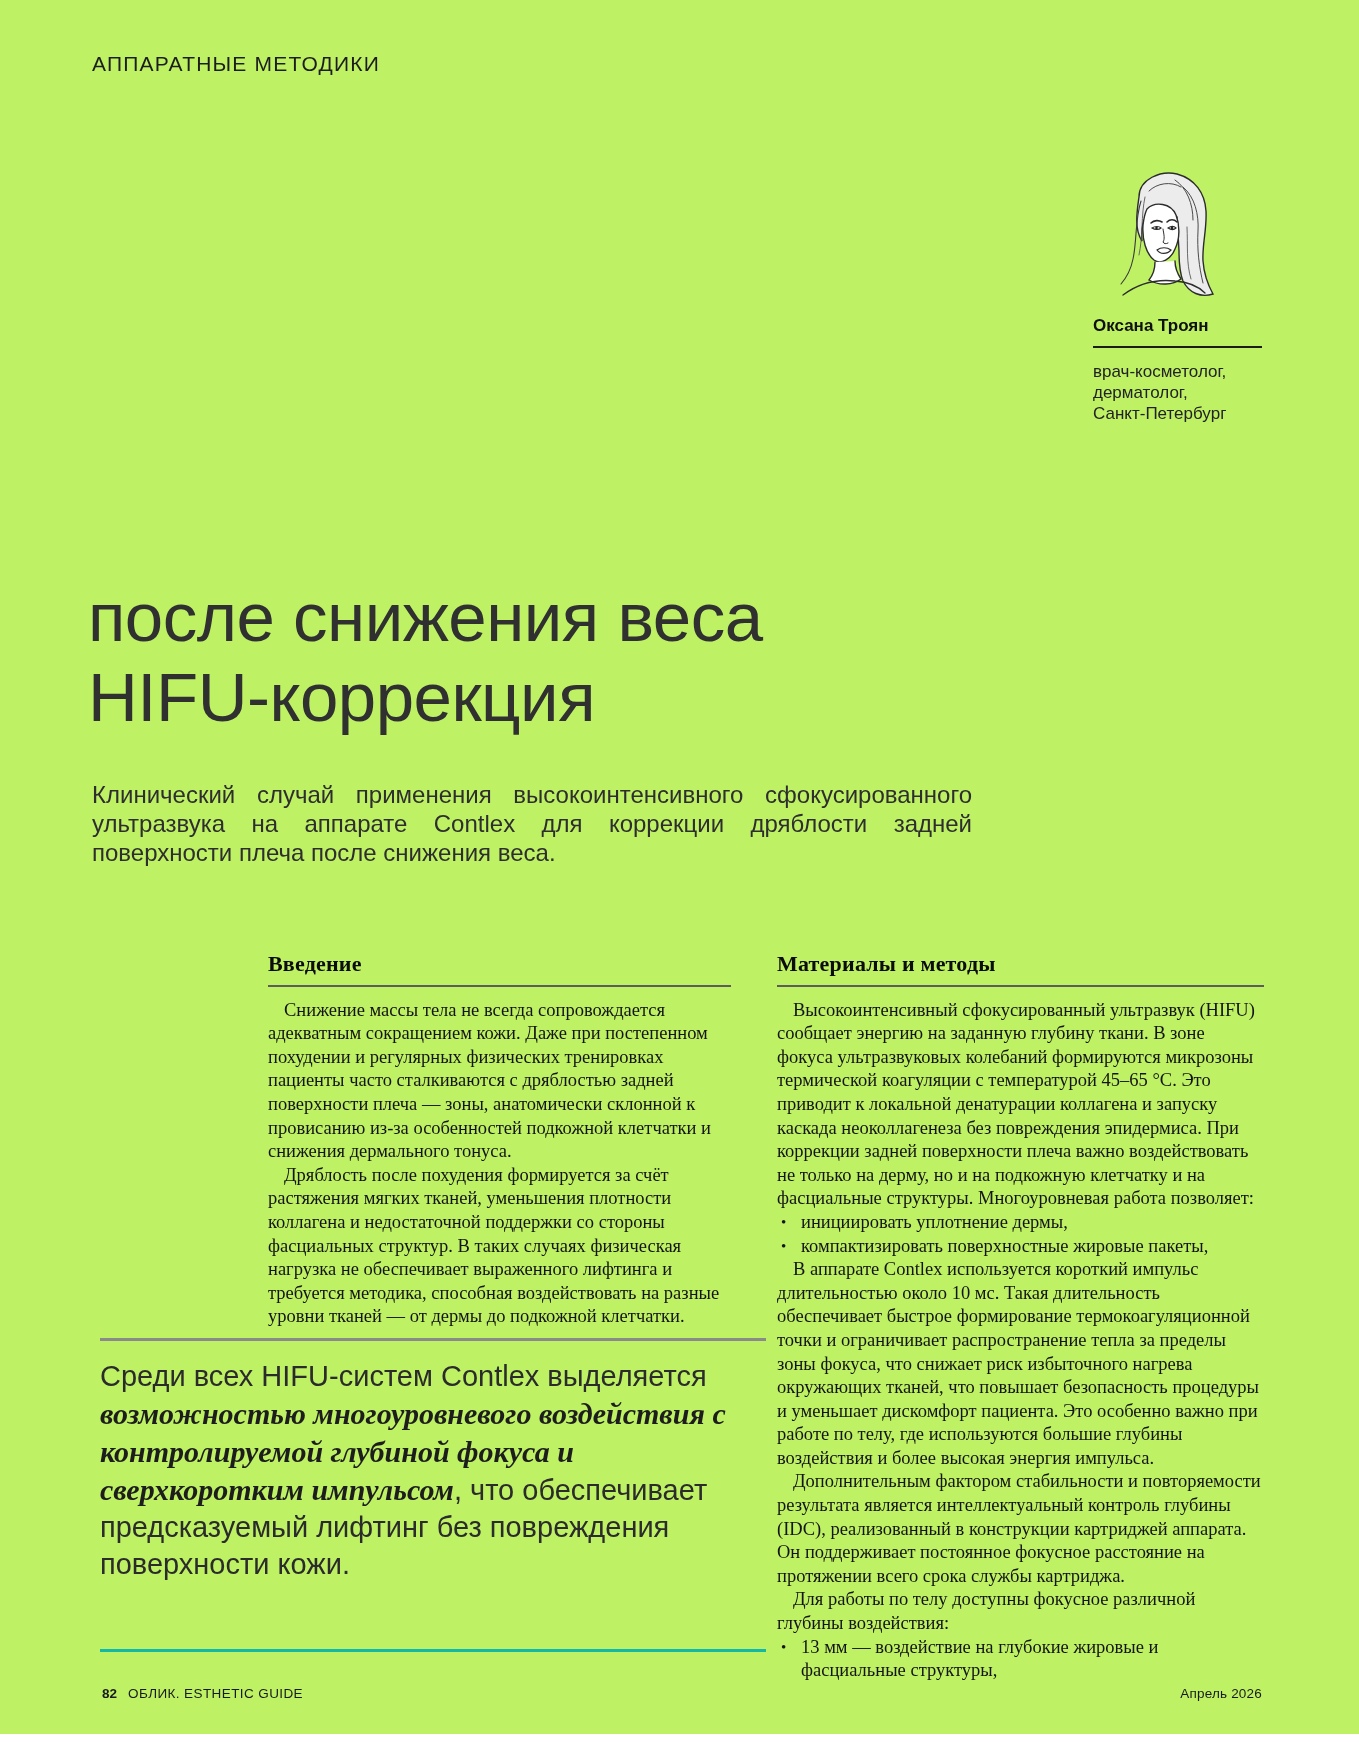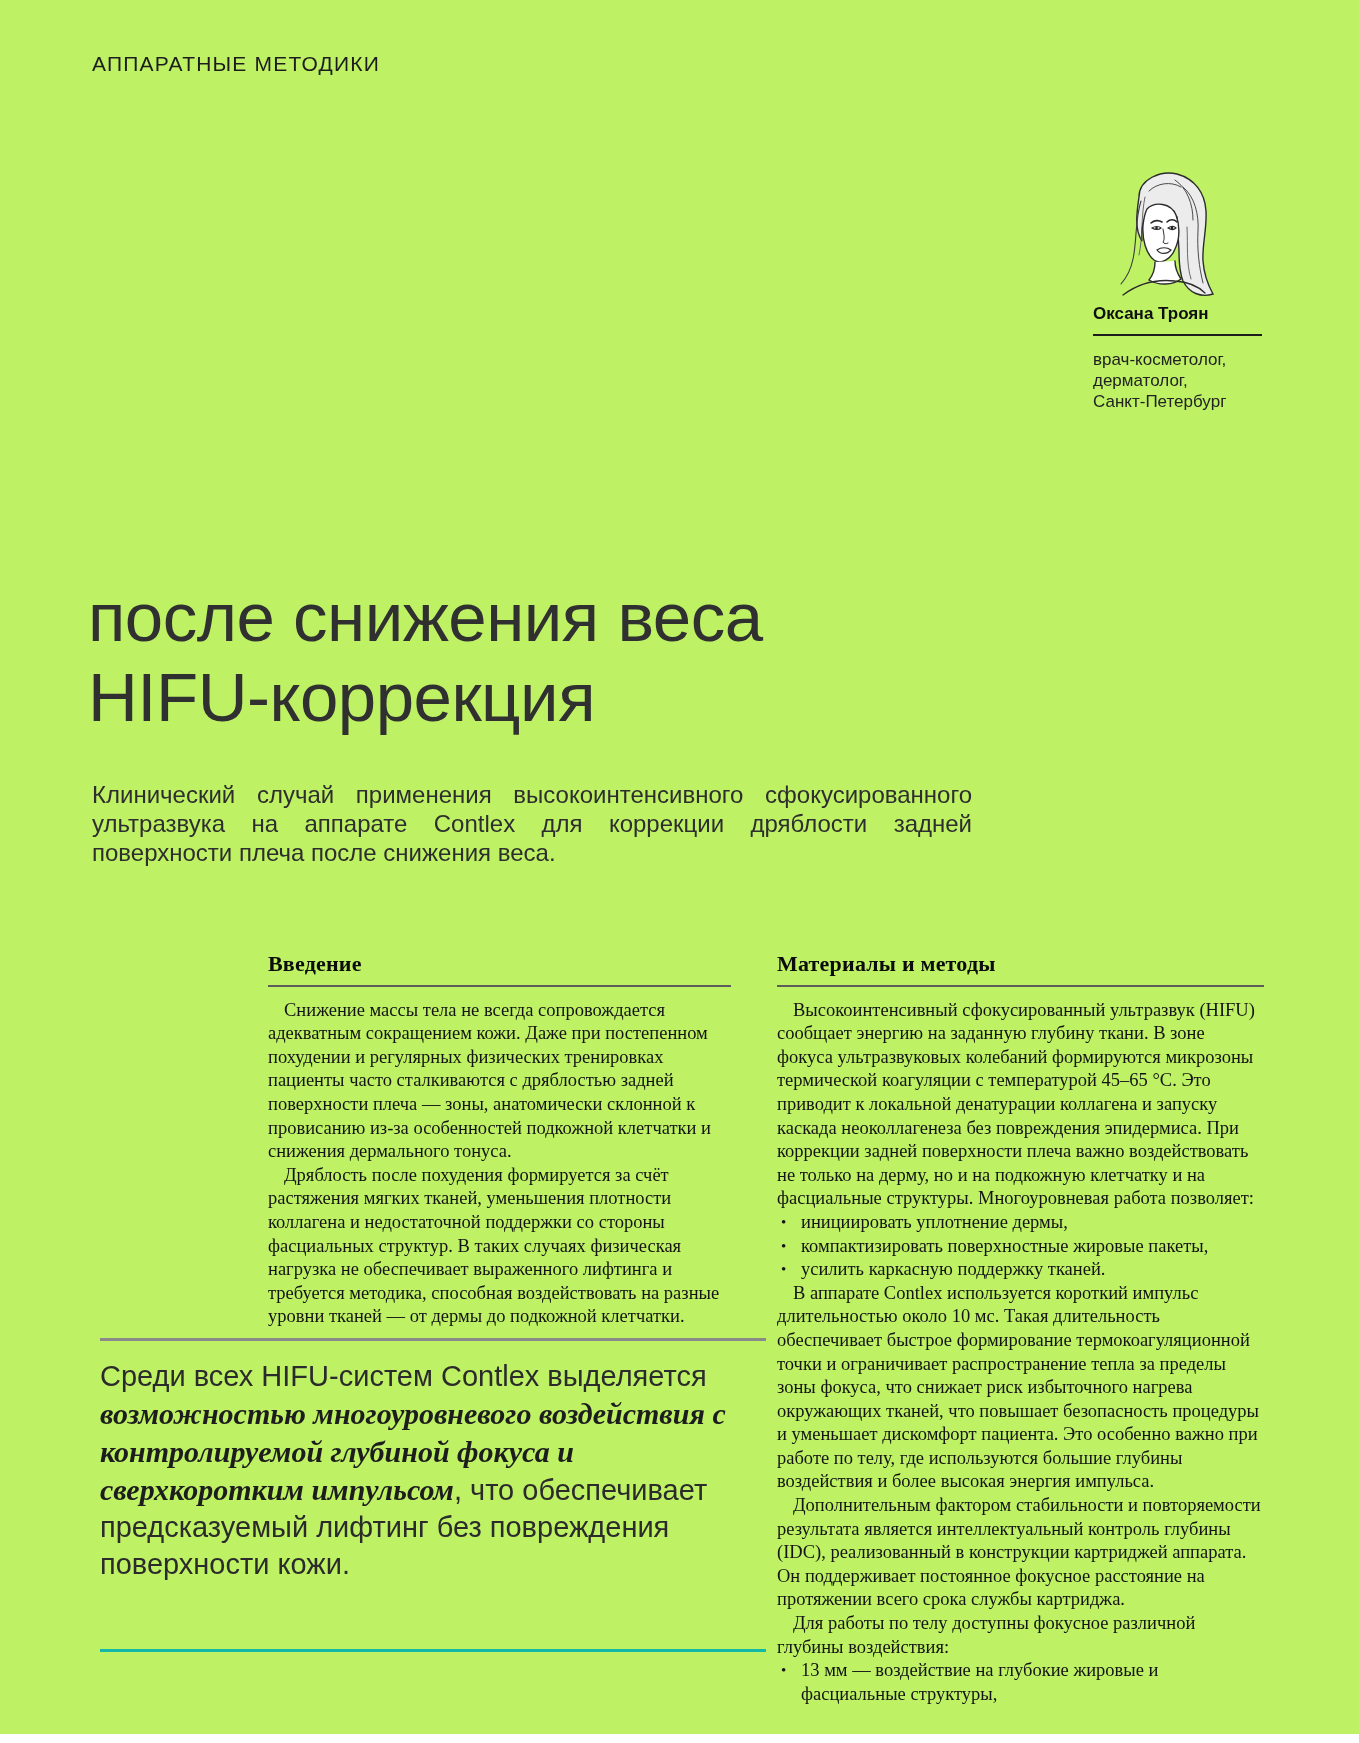--- a/index.html
+++ b/index.html
@@ -11,21 +11,21 @@
 
   .eyebrow {
     position:absolute; left:92px; top:52px;
     font-size:21px; font-weight:400; letter-spacing:1.2px; color:#1d1d1d;
   }
 
   
   .author { position:absolute; left:1093px; top:166px; width:170px; }
   .portrait { width:112px; height:134px; margin-left:12px; }
   .portrait svg { width:100%; height:100%; }
-  .author-name { font-size:17px; font-weight:700; color:#0f0f0f; margin-top:4px; }
+  .author-name { font-size:17px; font-weight:700; color:#0f0f0f; margin-top:16px; }
   .author-rule { border-top:2px solid #1c1c1c; margin-top:10px; margin-bottom:13px; width:169px; }
   .author-cred { font-size:17px; line-height:21px; color:#222222; }
 
   
   .title { position:absolute; left:88px; top:578px; font-weight:100; }
   .title .tl {
     display:block; font-size:69px; line-height:80px; color:#303030;
     letter-spacing:-0.5px; font-weight:100;
   }
 
@@ -133,26 +133,31 @@
     <p class="first">Снижение массы тела не всегда сопровождается адекватным сокращением кожи. Даже при постепенном похудении и регулярных физических тренировках пациенты часто сталкиваются с дряблостью задней поверхности плеча — зоны, анатомически склонной к провисанию из-за особенностей подкожной клетчатки и снижения дермального тонуса.</p>
     <p>Дряблость после похудения формируется за счёт растяжения мягких тканей, уменьшения плотности коллагена и недостаточной поддержки со стороны фасциальных структур. В таких случаях физическая нагрузка не обеспечивает выраженного лифтинга и требуется методика, способная воздействовать на разные уровни тканей — от дермы до подкожной клетчатки.</p>
   </section>
 
   <section class="col col-right body-text">
     <h2 class="col-heading">Материалы и методы</h2>
     <p class="first">Высокоинтенсивный сфокусированный ультразвук (HIFU) сообщает энергию на заданную глубину ткани. В зоне фокуса ультразвуковых колебаний формируются микрозоны термической коагуляции с температурой 45–65 °C. Это приводит к локальной денатурации коллагена и запуску каскада неоколлагенеза без повреждения эпидермиса. При коррекции задней поверхности плеча важно воздействовать не только на дерму, но и на подкожную клетчатку и на фасциальные структуры. Многоуровневая работа позволяет:</p>
     <ul>
       <li>инициировать уплотнение дермы,</li>
       <li>компактизировать поверхностные жировые пакеты,</li>
-      <li>усилить каркасную поддержку тканей.</li>
     </ul>
     <p>В аппарате Contlex используется короткий импульс длительностью около 10 мс. Такая длительность обеспечивает быстрое формирование термокоагуляционной точки и ограничивает распространение тепла за пределы зоны фокуса, что снижает риск избыточного нагрева окружающих тканей, что повышает безопасность процедуры и уменьшает дискомфорт пациента. Это особенно важно при работе по телу, где используются большие глубины воздействия и более высокая энергия импульса.</p>
     <p>Дополнительным фактором стабильности и повторяемости результата является интеллектуальный контроль глубины (IDC), реализованный в конструкции картриджей аппарата. Он поддерживает постоянное фокусное расстояние на протяжении всего срока службы картриджа.</p>
     <p>Для работы по телу доступны фокусное различной глубины воздействия:</p>
     <ul>
       <li>13 мм — воздействие на глубокие жировые и фасциальные структуры,</li>
     </ul>
   </section>
 
   <blockquote class="pullquote"><span>Среди всех HIFU-систем Contlex выделяется </span><em>возможностью многоуровневого воздействия с контролируемой глубиной фокуса и сверхкоротким импульсом</em><span>, что обеспечивает предсказуемый лифтинг без повреждения поверхности кожи.</span></blockquote>
 
+  <footer class="footer">
+    <div class="footer-left">
+      <span class="pageno">82</span><span class="mag">ОБЛИК. ESTHETIC GUIDE</span>
+    </div>
+    <div class="footer-right issue">Апрель 2026</div>
+  </footer>
 
 </div>
 
 </body></html>

